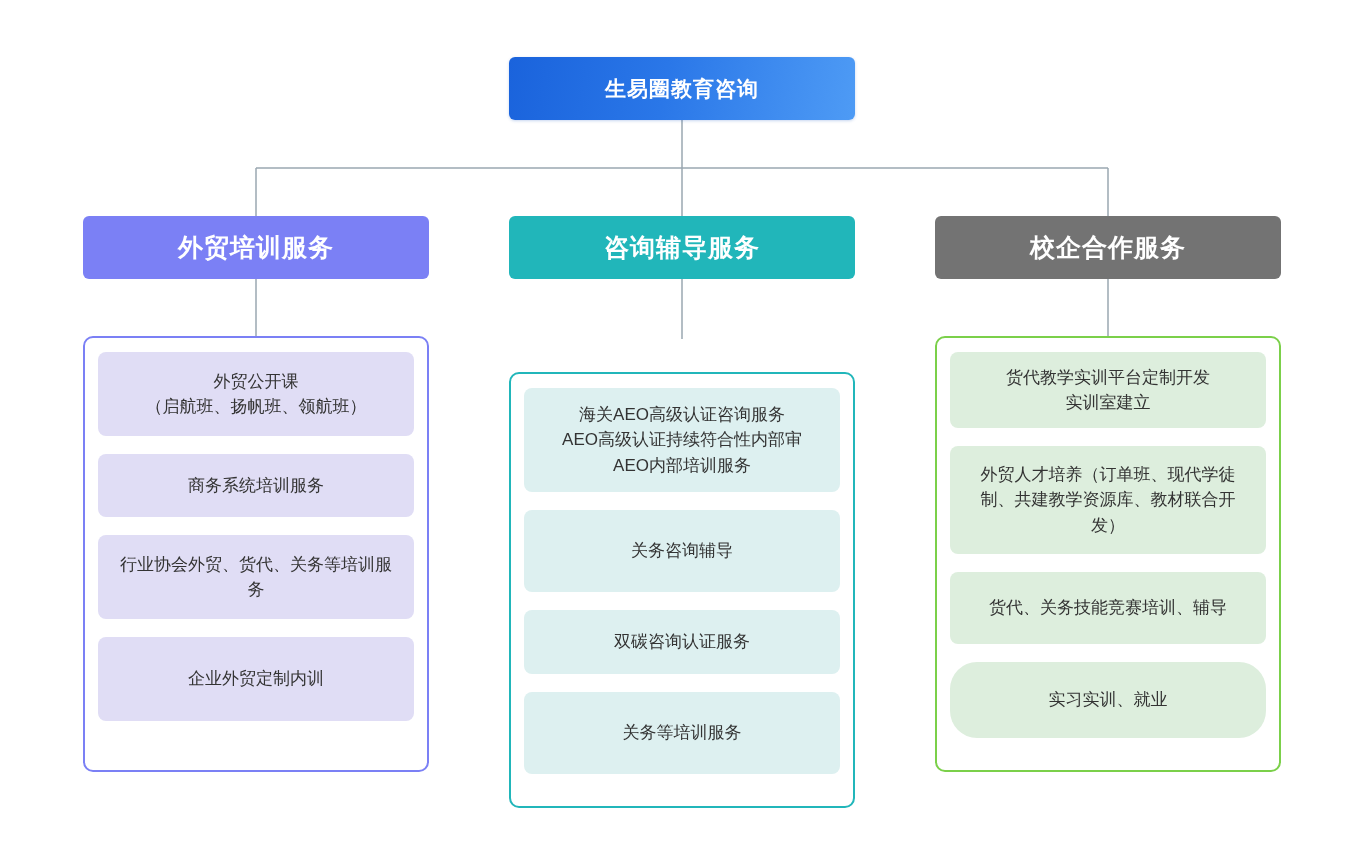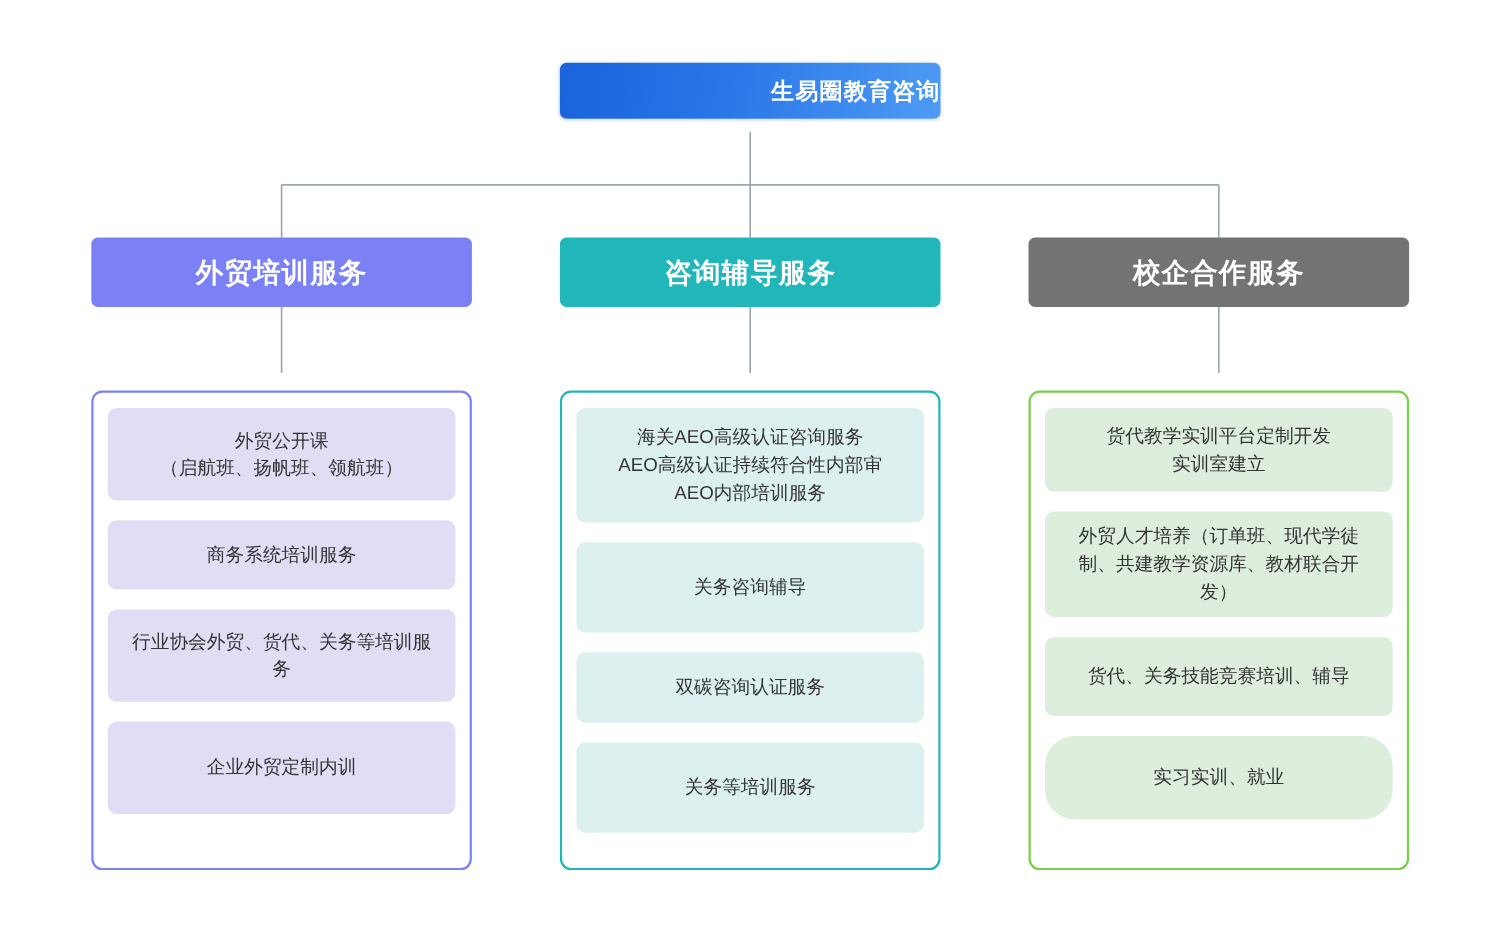--- a/index.html
+++ b/index.html
@@ -33,26 +33,26 @@
     height: 844px;
     pointer-events: none;
   }
 
   
   .root-node {
     position: absolute;
     left: 509px;
     top: 57px;
     width: 346px;
-    height: 51px;
+    height: 63px;
     border-radius: 6px;
     background: linear-gradient(100deg, #1a63dc 0%, #2a77e8 45%, #4e9bf5 100%);
     display: flex;
     align-items: center;
-    justify-content: flex-end;
+    justify-content: center;
     box-shadow: 0 1px 3px rgba(30, 90, 190, 0.25);
   }
   .root-node .root-label {
     color: #ffffff;
     font-size: 21px;
     font-weight: bold;
     letter-spacing: 1px;
     white-space: nowrap;
   }
 
@@ -79,21 +79,21 @@
     color: #ffffff;
     font-size: 25px;
     font-weight: bold;
     letter-spacing: 1px;
     white-space: nowrap;
   }
 
   
   .branch-box {
     position: absolute;
-    top: 139px;
+    top: 120px;
     left: 0;
     width: 346px;
     height: 436px;
     box-sizing: border-box;
     border: 2px solid #cccccc;
     border-radius: 10px;
     padding: 14px 13px;
     display: flex;
     flex-direction: column;
     justify-content: flex-start;
@@ -115,41 +115,41 @@
     white-space: pre-line;
   }
 
   
   .branch-1 .branch-header { background: #7b80f5; }
   .branch-1 .branch-box    { border-color: #7b80f5; }
   .branch-1 .item-card     { background: #e0ddf5; }
 
   
   .branch-2 .branch-header { background: #21b6ba; }
-  .branch-2 .branch-box    { border-color: #21b6ba; }
+  .branch-2 .branch-box    { border-color: #21b6ba; margin-top: 36px; }
   .branch-2 .item-card     { background: #ddf0f0; }
 
   
   .branch-3 .branch-header { background: #737373; }
   .branch-3 .branch-box    { border-color: #7bd04a; }
   .branch-3 .item-card     { background: #ddeedd; }
 
   
   .branch-1 .item-card:nth-child(1) { height: 84px; }
   .branch-1 .item-card:nth-child(2) { height: 63px; }
   .branch-1 .item-card:nth-child(3) { height: 84px; }
   .branch-1 .item-card:nth-child(4) { height: 84px; }
 
   .branch-2 .item-card:nth-child(1) { height: 104px; }
   .branch-2 .item-card:nth-child(2) { height: 82px; }
   .branch-2 .item-card:nth-child(3) { height: 64px; }
   .branch-2 .item-card:nth-child(4) { height: 82px; }
 
   .branch-3 .item-card:nth-child(1) { height: 76px; }
-  .branch-3 .item-card:nth-child(2) { height: 96px; }
+  .branch-3 .item-card:nth-child(2) { height: 108px; }
   .branch-3 .item-card:nth-child(3) { height: 72px; }
   .branch-3 .item-card:nth-child(4) { height: 76px; border-radius: 27px; }
 </style>
 </head>
 <body>
 
 <div id="chart-root">
 
   <svg id="connector-layer" width="1360" height="844" viewBox="0 0 1360 844">
 

